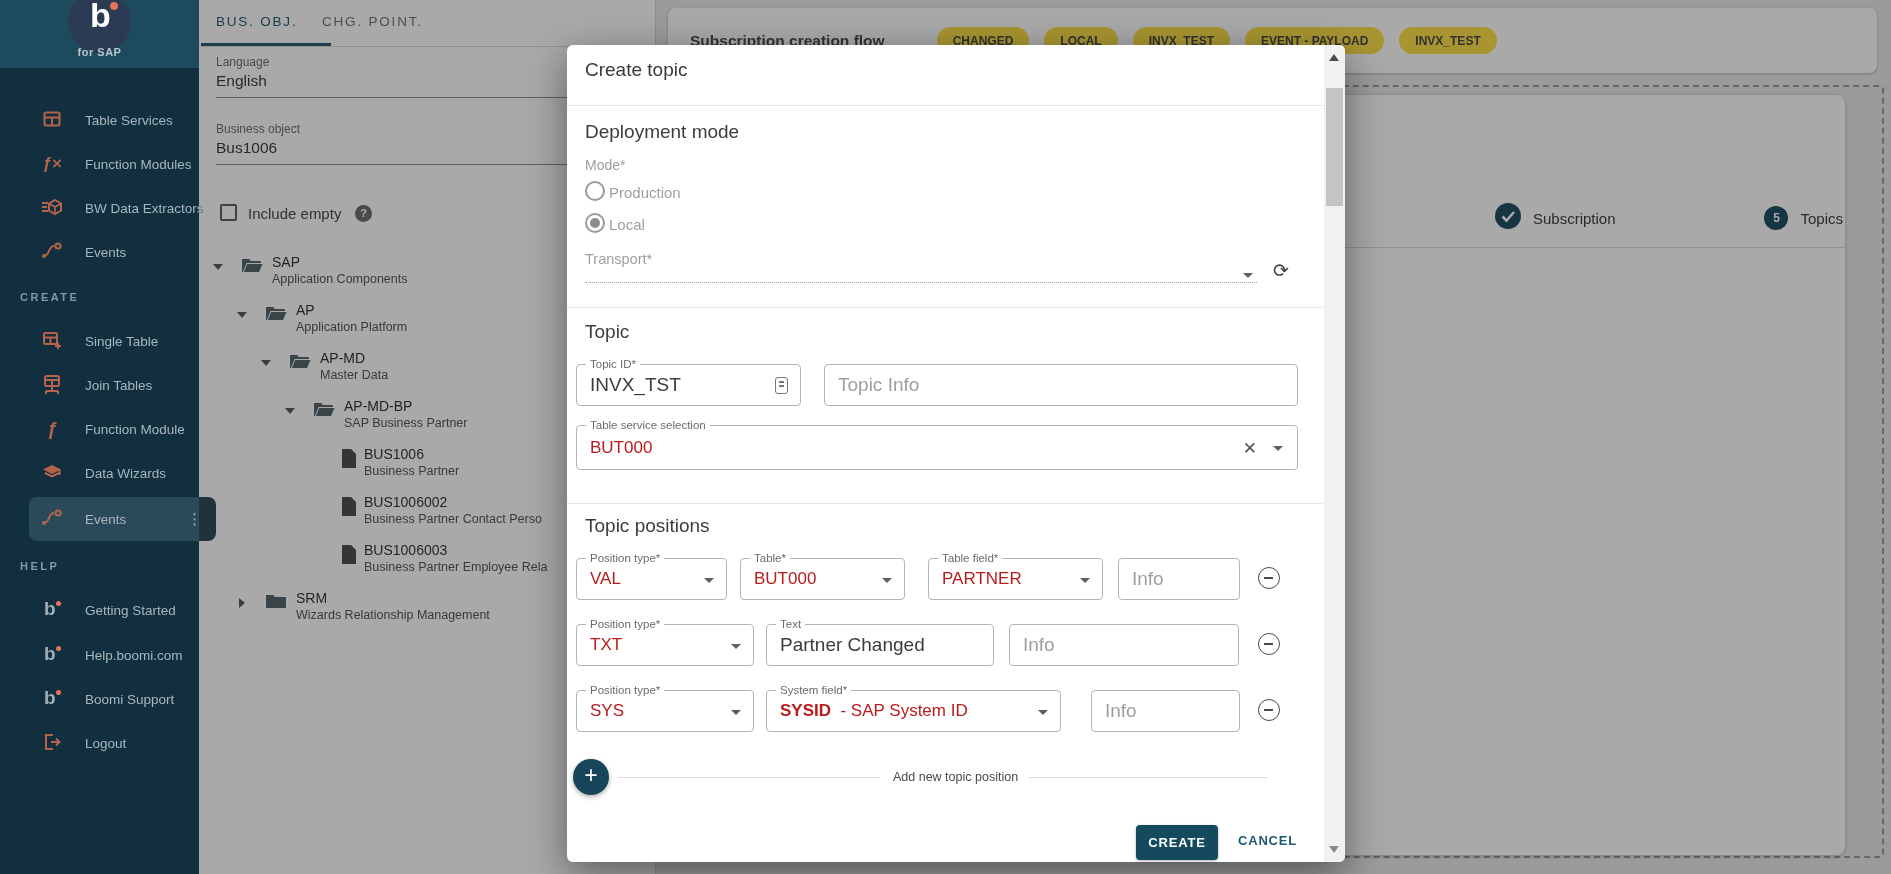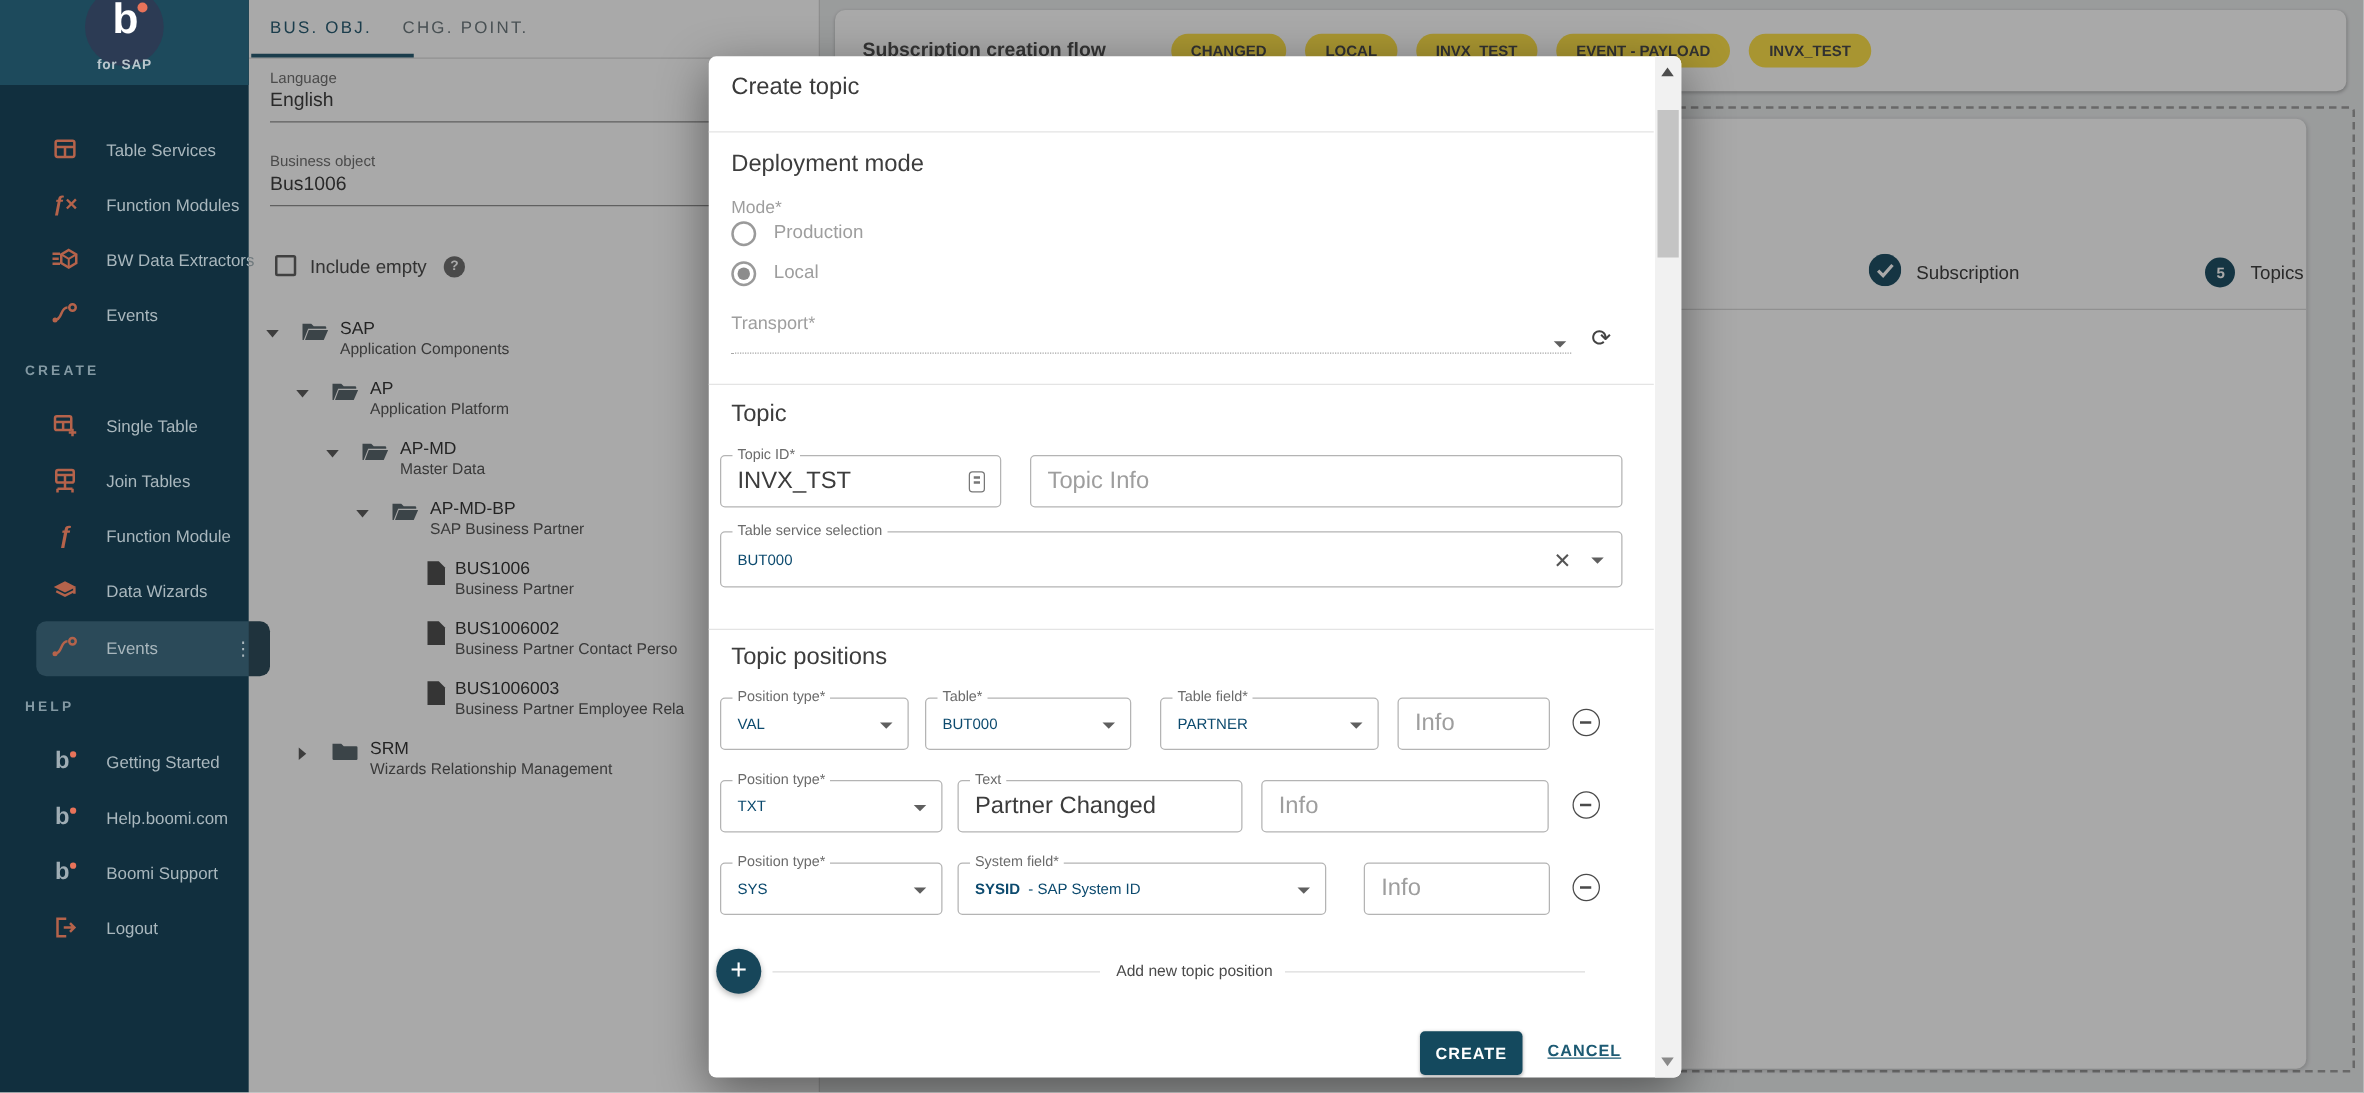--- a/index.html
+++ b/index.html
@@ -65,39 +65,39 @@
 
   
   .overlay { position:absolute; left:199px; top:0; right:0; bottom:0; background:rgba(10,10,10,.35); z-index:40; }
 
   
   .modal { position:absolute; left:567px; top:45px; width:778px; height:817px; background:#fff; border-radius:6px; box-shadow:0 12px 40px rgba(0,0,0,.45); z-index:50; }
   .mtitle { position:absolute; left:18px; top:14px; font-size:19px; color:#3a3a3a; }
   .mdiv { position:absolute; left:0; right:22px; height:1px; background:#e4e4e4; }
   .mh { position:absolute; left:18px; font-size:19px; color:#3d3d3d; }
   .mlabel { position:absolute; left:18px; font-size:14px; color:#9e9e9e; }
-  .radiorow { position:absolute; left:18px; height:24px; display:flex; align-items:flex-start; gap:14px; }
+  .radiorow { position:absolute; left:18px; height:24px; display:flex; align-items:flex-end; gap:4px; }
   .radio { width:20px; height:20px; border:2px solid #9a9a9a; border-radius:50%; position:relative; }
   .radio.sel::after { content:""; position:absolute; left:3px; top:3px; width:10px; height:10px; border-radius:50%; background:#8c8c8c; }
   .radiolabel { font-size:15px; color:#9e9e9e; }
   .dotline { position:absolute; border-bottom:1px dotted #a6a6a6; height:1px; }
   .caret-dd { position:absolute; width:0; height:0; border-left:5px solid transparent; border-right:5px solid transparent; border-top:5px solid #5f5f5f; }
   .ofield { position:absolute; border:1px solid #b4b4b4; border-radius:4px; background:#fff; }
   .ofield .nlbl { position:absolute; top:-7px; left:9px; font-size:11.5px; color:#6b6b6b; background:#fff; padding:0 4px; white-space:nowrap; }
-  .ofield .oval { position:absolute; left:13px; top:50%; transform:translateY(-50%); font-size:12px; color:#0c4a6e; white-space:nowrap;text-align:right; }
+  .ofield .oval { position:absolute; left:13px; top:50%; transform:translateY(-50%); font-size:17px; color:#b91c1c; white-space:nowrap;text-align:right; }
   .ofield input { position:absolute; left:0; top:0; width:100%; height:100%; border:none; outline:none; background:transparent; padding:0 13px; font-family:"Liberation Sans",sans-serif; font-size:19px; color:#3c3c3c; }
   .ofield input::placeholder { color:#9e9e9e; }
   .xicon { position:absolute; font-size:17px; color:#555; cursor:pointer; }
   .minuscirc { position:absolute; width:22px; height:22px; border:1.5px solid #4a4a4a; border-radius:50%; cursor:pointer; }
   .minuscirc::after { content:""; position:absolute; left:5px; top:9px; width:9px; height:1.5px; background:#4a4a4a; }
   .fab { position:absolute; left:6px; top:714px; width:36px; height:36px; border-radius:50%; background:#17465a; color:#fff; font-size:23px; text-align:center; line-height:33px; cursor:pointer; box-shadow:0 2px 5px rgba(0,0,0,.3); }
   .addline { position:absolute; top:732px; height:1px; background:#dcdcdc; }
   .addlabel { position:absolute; top:725px; font-size:12.5px; color:#4a4a4a; white-space:nowrap; }
   .createbtn { position:absolute; left:569px; top:780px; width:82px; height:35px; background:#14495e; color:#fff; border:none; border-radius:4px; font-family:"Liberation Sans",sans-serif; font-size:13px; font-weight:bold; letter-spacing:.8px; cursor:pointer; box-shadow:0 1px 3px rgba(0,0,0,.3); }
-  .cancelbtn { position:absolute; left:671px; top:788px; background:none; border:none; color:#1c5a73; font-family:"Liberation Sans",sans-serif; font-size:13px; font-weight:bold; letter-spacing:.8px; cursor:pointer;text-decoration:underline; }
+  .cancelbtn { position:absolute; left:671px; top:788px; background:none; border:none; color:#1c5a73; font-family:"Liberation Sans",sans-serif; font-size:13px; font-weight:bold; letter-spacing:.8px; cursor:pointer; }
   .counter-icon { position:absolute; width:13px; height:17px; border:1.5px solid #777; border-radius:3px; }
   .counter-icon::after { content:""; position:absolute; left:3px; top:3px; width:5px; height:1.5px; background:#777; box-shadow:0 4px 0 #777; }
   .refresh { position:absolute; font-size:19px; color:#424242; cursor:pointer; }
 
   
   .msb { position:absolute; right:0; top:0; width:21px; height:100%; background:#f1f1f1; border-radius:0 6px 6px 0; }
   .msb-up { position:absolute; left:5px; top:9px; width:0; height:0; border-left:5px solid transparent; border-right:5px solid transparent; border-bottom:7px solid #4d4d4d; cursor:pointer; }
   .msb-down { position:absolute; left:5px; bottom:9px; width:0; height:0; border-left:5px solid transparent; border-right:5px solid transparent; border-top:7px solid #8a8a8a; cursor:pointer; }
   .msb-thumb { position:absolute; left:2px; top:43px; width:17px; height:118px; background:#c4c4c4; cursor:pointer; }
 </style>

